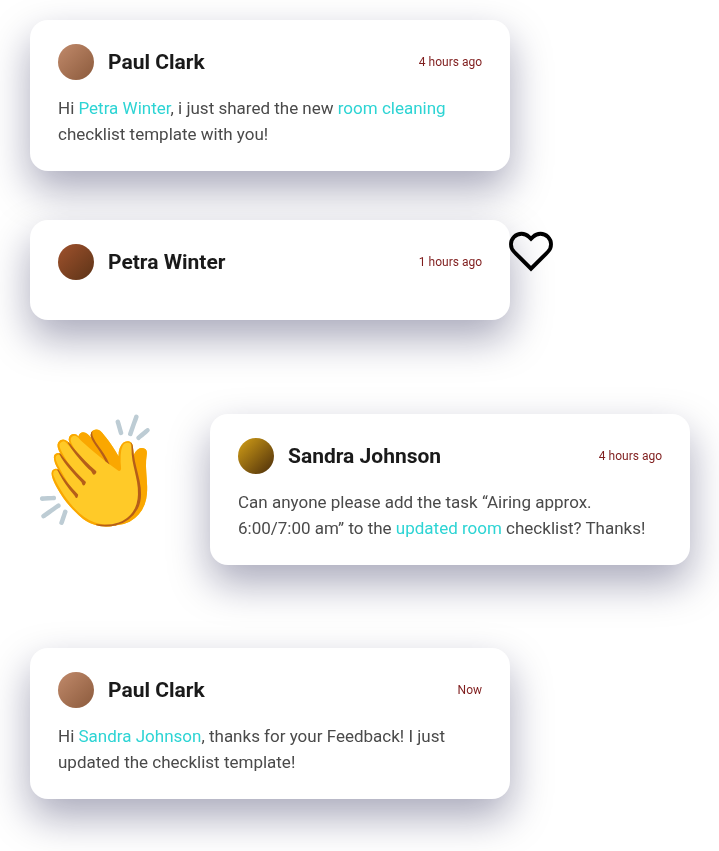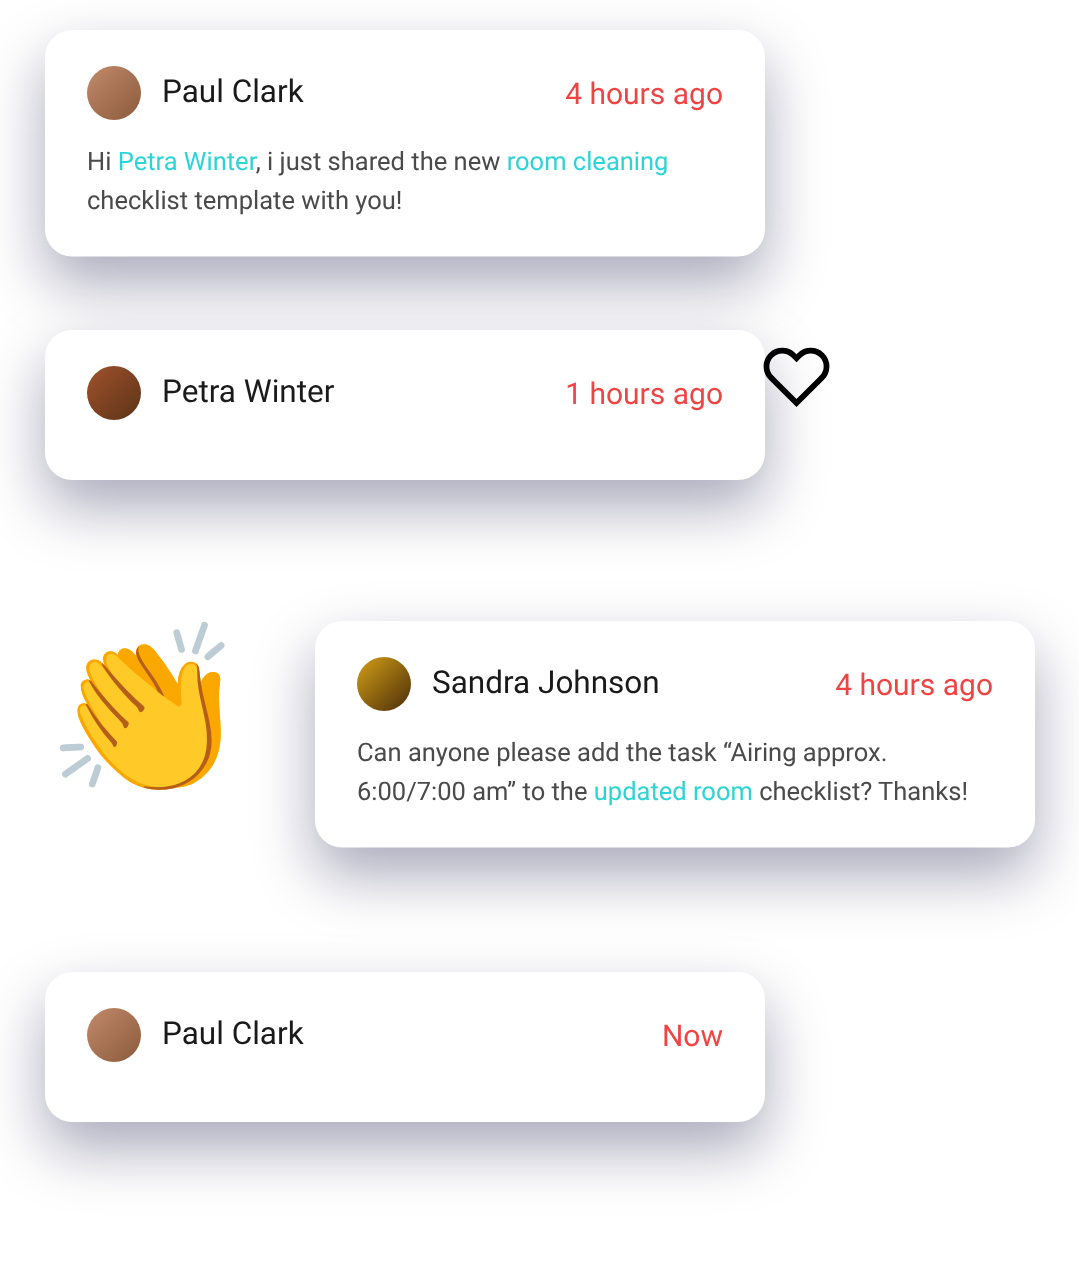--- a/index.html
+++ b/index.html
@@ -28,27 +28,27 @@
       width: 36px;
       height: 36px;
       border-radius: 50%;
       background: linear-gradient(135deg, #c18a6b, #8b5a3c);
       flex-shrink: 0;
     }
     .avatar.petra { background: linear-gradient(135deg, #a0522d, #5c3317); }
     .avatar.sandra { background: linear-gradient(135deg, #d4a017, #4a2c0a); }
     .author {
       font-size: 21px;
-      font-weight: 400;
+      font-weight: 700;
       color: #1a1a1a;
       flex: 1;
     }
     .timestamp {
-      font-size: 20px;
-      color: #ef4444;
+      font-size: 12px;
+      color: #7f1d1d;
     }
     .body {
       font-size: 17px;
       color: #4a4a4a;
       line-height: 1.5;
     }
     .mention {
       color: #2dd4d4;
     }
     .link {
@@ -110,13 +110,14 @@
   </div>
   <div class="body">Can anyone please add the task “Airing approx. 6:00/7:00 am” to the <a class="link">updated room</a> checklist? Thanks!</div>
 </div>
 
 <div id="card-3" class="card">
   <div class="card-header">
     <div class="avatar paul"></div>
     <div class="author">Paul Clark</div>
     <div class="timestamp">Now</div>
   </div>
+  <div class="body">Hi <span class="mention">Sandra Johnson</span>, thanks for your Feedback! I just updated the checklist template!</div>
 </div>
 
 </body></html>

